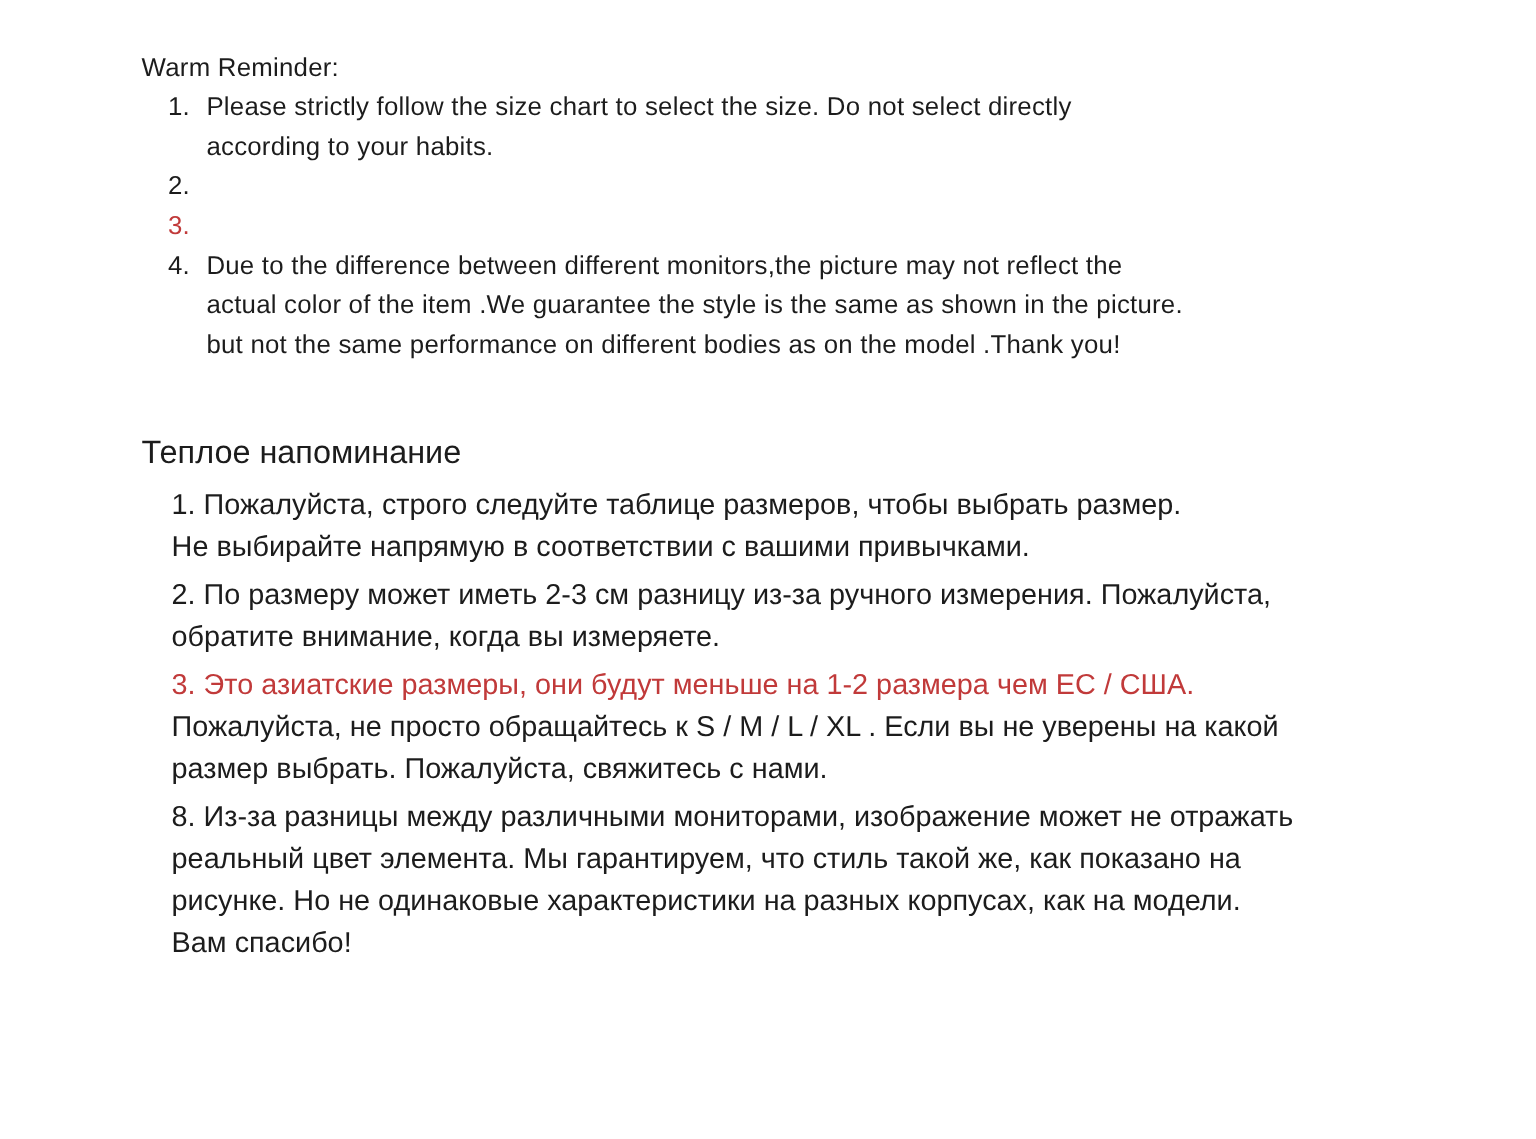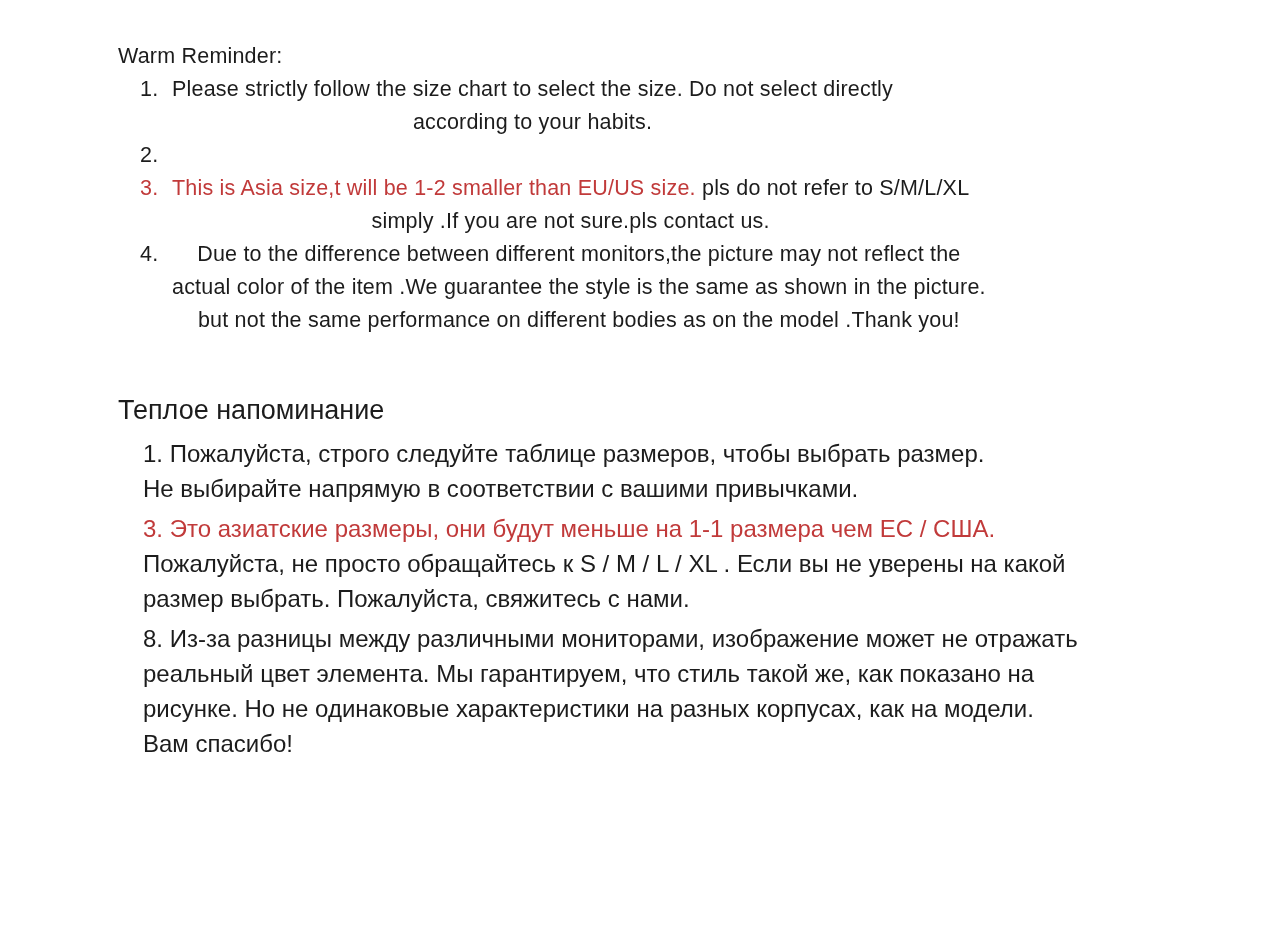--- a/index.html
+++ b/index.html
@@ -35,21 +35,20 @@
   .en-item{
     display:flex;
     align-items:flex-start;
   }
   .en-item .num{
     width:32px;
     flex-shrink:0;
   }
   .en-item .body{
     white-space:pre-line;
-    text-align:center;
   }
   .red{
     color:var(--red-color);
   }
   
   .ru-section{
     margin-top:56px;
     font-size:24px;
     line-height:35px;
   }
@@ -80,43 +79,43 @@
         <span class="body"><span class="red"></span><span>Please strictly follow the size chart to select the size. Do not select directly
 according to your habits.</span></span>
       </div>
 
       <div class="en-item">
         <span class="num">2.</span>
       </div>
 
       <div class="en-item">
         <span class="num red">3.</span>
-        <span class="body"><span class="red">This is Asia size,t will be 1-2 smaller than EU/US size.</span><span> pls do not refer to S/M/L/XL
-simply .If you are not sure.pls contact us.</span></span>
       </div>
 
       <div class="en-item">
         <span class="num">4.</span>
         <span class="body"><span class="red"></span><span>Due to the difference between different monitors,the picture may not reflect the
 actual color of the item .We guarantee the style is the same as shown in the picture.
 but not the same performance on different bodies as on the model .Thank you!</span></span>
       </div>
 
     </div>
   </section>
 
   <section class="ru-section">
     <div class="ru-title">Теплое напоминание</div>
     <div class="ru-list">
 
       <div class="ru-item"><span class="red"></span><span>1. Пожалуйста, строго следуйте таблице размеров, чтобы выбрать размер.
 Не выбирайте напрямую в соответствии с вашими привычками.</span></div>
 
+      <div class="ru-item"><span class="red"></span><span>2. По размеру может иметь 2-3 см разницу из-за ручного измерения. Пожалуйста,
+обратите внимание, когда вы измеряете.</span></div>
 
-      <div class="ru-item"><span class="red">3. Это азиатские размеры, они будут меньше на 1-1 размера чем ЕС / США.</span><span>
+      <div class="ru-item"><span class="red">3. Это азиатские размеры, они будут меньше на 1-2 размера чем ЕС / США.</span><span>
 Пожалуйста, не просто обращайтесь к S / M / L / XL . Если вы не уверены на какой
 размер выбрать. Пожалуйста, свяжитесь с нами.</span></div>
 
       <div class="ru-item"><span class="red"></span><span>8. Из-за разницы между различными мониторами, изображение может не отражать
 реальный цвет элемента. Мы гарантируем, что стиль такой же, как показано на
 рисунке. Но не одинаковые характеристики на разных корпусах, как на модели.
 Вам спасибо!</span></div>
 
     </div>
   </section>

